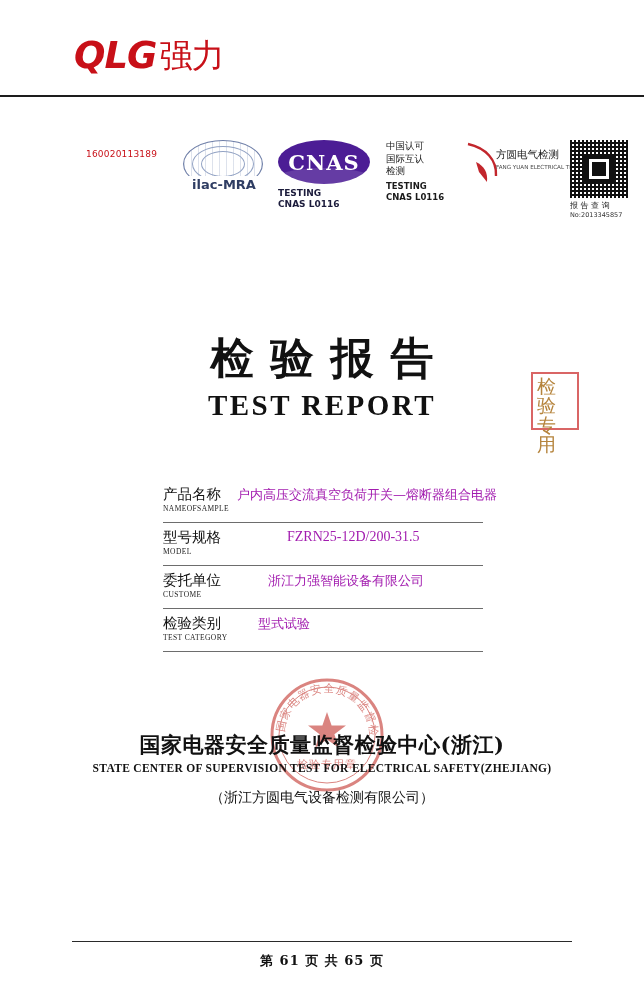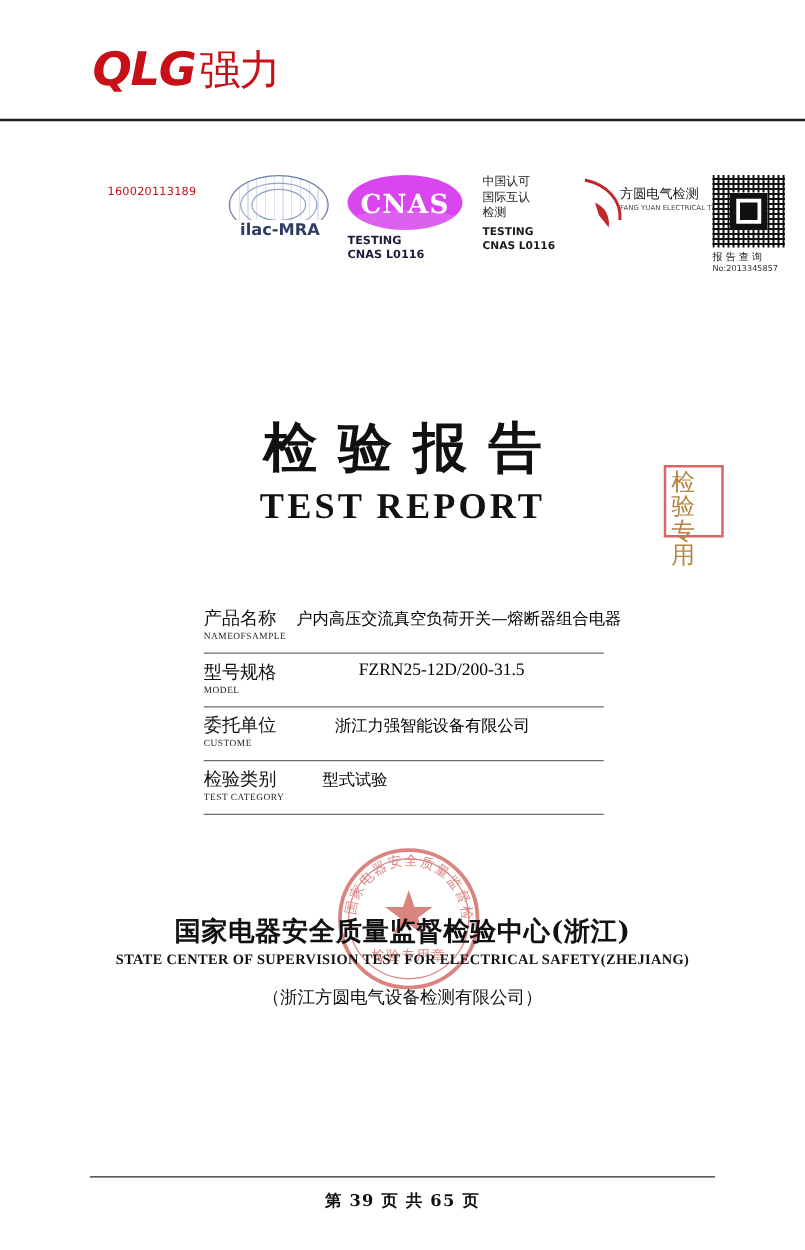--- a/index.html
+++ b/index.html
@@ -133,21 +133,21 @@
     background: #fff;
     padding: 1px 0;
   }
 
   
   .logo-cnas { left: 192px; width: 96px; }
   .cnas-oval {
     width: 92px;
     height: 44px;
     border-radius: 50%;
-    background: #d946ef;
+    background: #4c1d95;
     position: relative;
     overflow: hidden;
   }
   .cnas-oval span {
     position: absolute;
     left: 0; right: 0; top: 10px;
     text-align: center;
     color: #fff;
     font-family: "DejaVu Serif", serif;
     font-weight: bold;
@@ -315,21 +315,21 @@
     font-size: 7.5px;
     letter-spacing: .4px;
     color: #222;
     white-space: nowrap;
   }
   .field .f-value {
     position: absolute;
     top: 2px;
     font-family: "DejaVu Serif", serif;
     font-size: 13px;
-    color: #000000;
+    color: #a21caf;
     white-space: nowrap;
   }
   .field-0 .f-value { left: 74px; font-size: 13px; }
   .field-1 .f-value { left: 124px; font-family: "Liberation Serif", serif; font-size: 14px; }
   .field-2 .f-value { left: 105px; }
   .field-3 .f-value { left: 95px; }
 
   
   .seal-round {
     position: absolute;
@@ -501,13 +501,13 @@
   </text>
   <polygon fill="#c43a33" points="59,36 63.6,49.6 78,49.6 66.4,58.2 70.8,71.8 59,63.4 47.2,71.8 51.6,58.2 40,49.6 54.4,49.6"></polygon>
   <text x="59" y="92" text-anchor="middle" font-family="DejaVu Serif, serif" font-size="11" fill="#c43a33" letter-spacing="1">检验专用章</text>
 </svg>
 
 <div class="issuer-cn">国家电器安全质量监督检验中心(浙江)</div>
 <div class="issuer-en">STATE CENTER OF SUPERVISION TEST FOR ELECTRICAL SAFETY(ZHEJIANG)</div>
 <div class="issuer-sub">（浙江方圆电气设备检测有限公司）</div>
 
 <div class="footer-rule"></div>
-<div class="footer-page">第 39 页 共 65 页</div>
+<div class="footer-page">第 61 页 共 65 页</div>
 
 </body></html>

